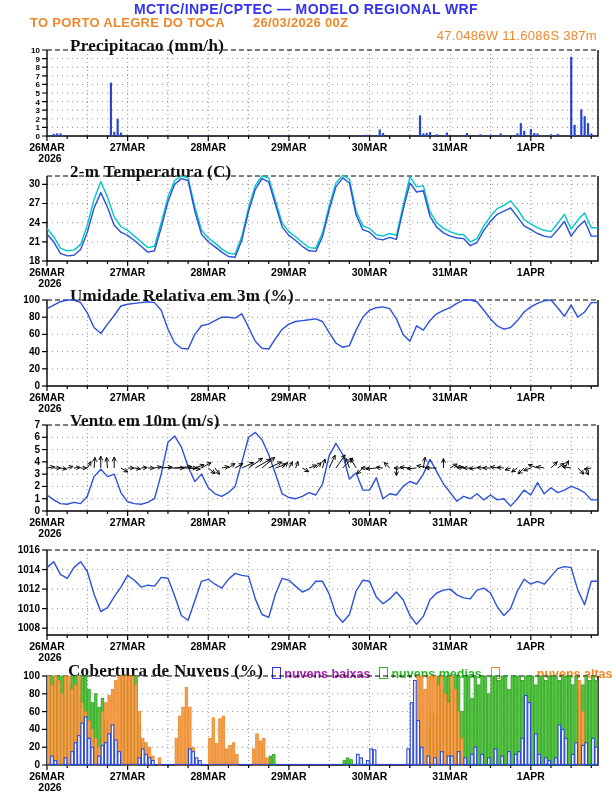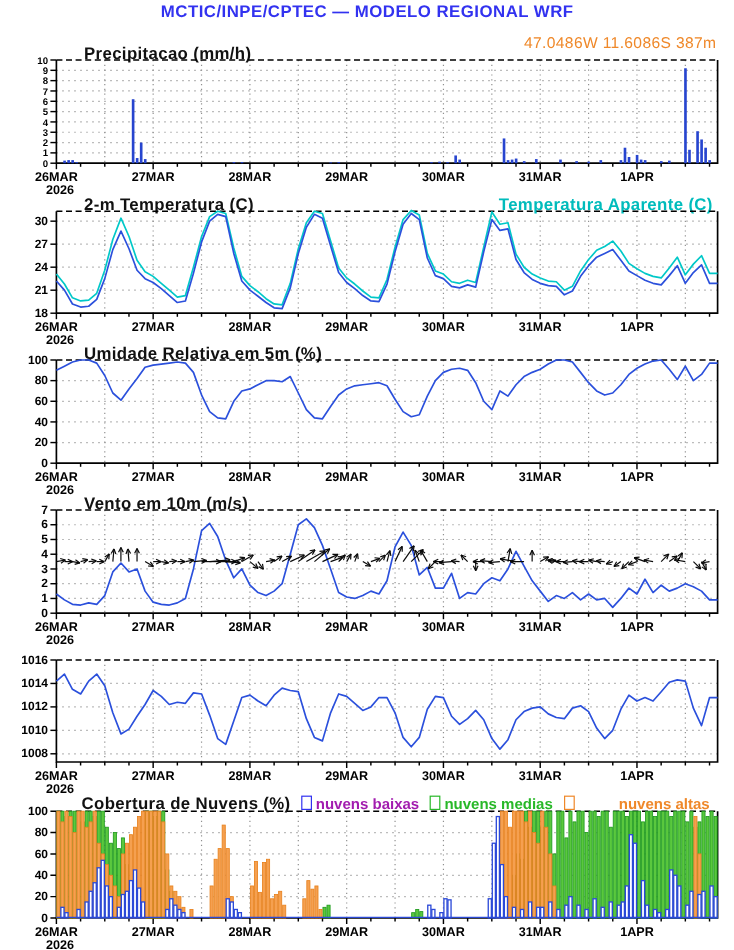--- a/index.html
+++ b/index.html
@@ -1,42 +1,44 @@
 <!DOCTYPE html>
 <html><head>
 <meta charset="utf-8">
 <style>
   html,body{margin:0;padding:0;background:#fff;}
   #root{position:relative;width:612px;height:792px;background:#fff;
-        font-family:"Liberation Sans",sans-serif;overflow:hidden;}
+        font-family:"Liberation Sans",sans-serif;overflow:hidden;border-radius:14px;}
   .hdr1{position:absolute;top:1px;left:0;width:612px;text-align:center;
         font-size:14px;font-weight:bold;letter-spacing:.4px;}
   .hdr2{position:absolute;top:15px;left:30px;font-size:13px;font-weight:bold;letter-spacing:.3px;}
   .hdr2 .rundt{margin-left:28px;}
   .hdr3{position:absolute;top:28px;right:15px;font-size:13px;font-weight:normal;letter-spacing:.3px;}
-  .ptitle{position:absolute;font-size:14px;font-weight:bold;color:#111;letter-spacing:.3px;white-space:nowrap;}
+  .ptitle{position:absolute;font-size:17px;font-weight:bold;color:#111;letter-spacing:.3px;white-space:nowrap;font-family:Liberation Serif, serif;}
   .cloudhead{position:absolute;left:68px;top:661px;display:flex;align-items:flex-end;gap:9px;
              font-size:12.5px;font-weight:bold;white-space:nowrap;}
   .legend-box{display:inline-block;width:7px;height:10px;border:1.5px solid #000;
               background:#fff;margin-right:3px;vertical-align:-1px;}
   svg text{font-family:"Liberation Sans",sans-serif;font-weight:bold;fill:#000;}
 </style>
 </head>
 <body>
 
 <div id="root">
   <div class="hdr1" style="color: rgb(50, 50, 240);">MCTIC/INPE/CPTEC — MODELO REGIONAL WRF</div>
+  <div class="hdr2" style="color: rgb(239, 136, 41);">
+    <span>TO PORTO ALEGRE DO TOCA</span><span class="rundt">26/03/2026 00Z</span>
+  </div>
   <div class="hdr3" style="color: rgb(239, 136, 41);">47.0486W 11.6086S 387m</div>
 
   <div class="ptitle" style="left:70px;top:36px">Precipitacao (mm/h)</div>
 
   <div class="ptitle" style="left:70px;top:162px">2-m Temperatura (C)</div>
-  <div class="ptitle" style="right: 18px; top: 162px; color: rgb(0, 188, 188);">Temperatura Aparente (C)</div>
 
-  <div class="ptitle" style="left:70px;top:286px">Umidade Relativa em 5m (%)</div>
+  <div class="ptitle" style="left:70px;top:286px">Umidade Relativa em 3m (%)</div>
 
   <div class="ptitle" style="left:70px;top:411px">Vento em 10m (m/s)</div>
 
 
   <div class="cloudhead">
     <span class="ptitle" style="position:static">Cobertura de Nuvens (%)</span>
     <span>
       <span class="legend-box" style="border-color: rgb(50, 50, 240);"></span><span style="color: #a21caf;">nuvens baixas</span>
     </span>
     <span>

